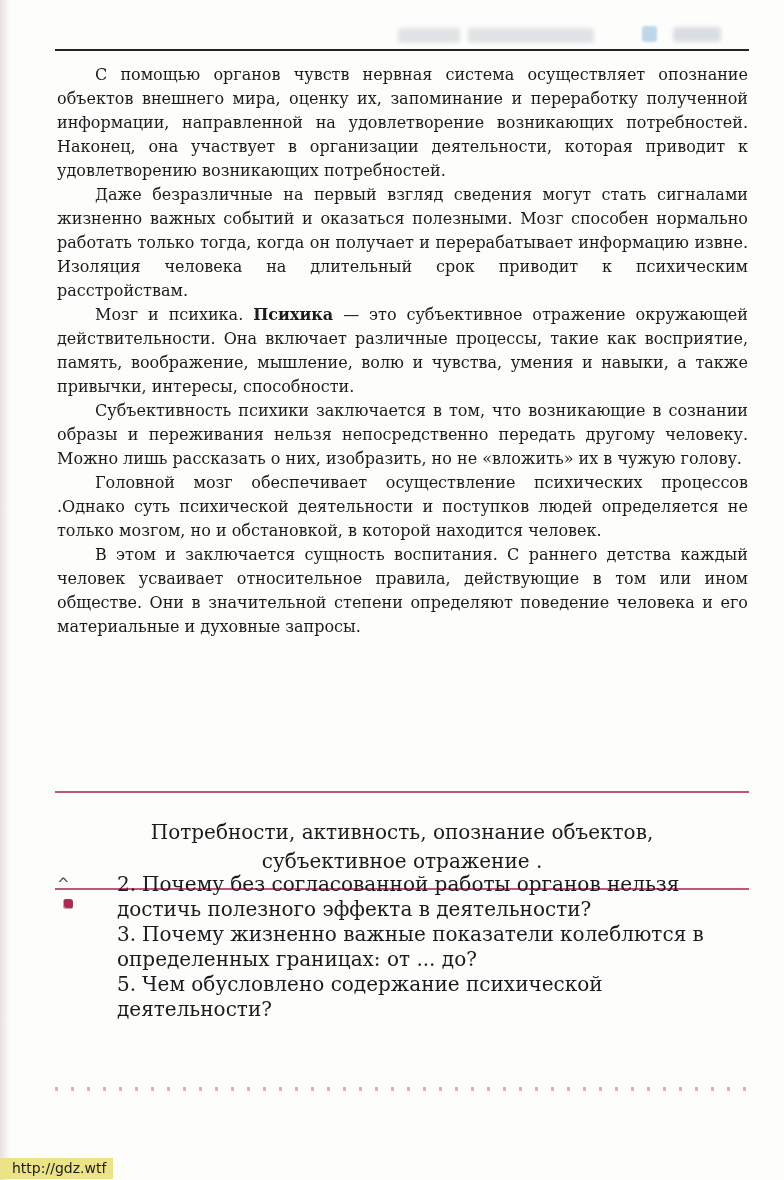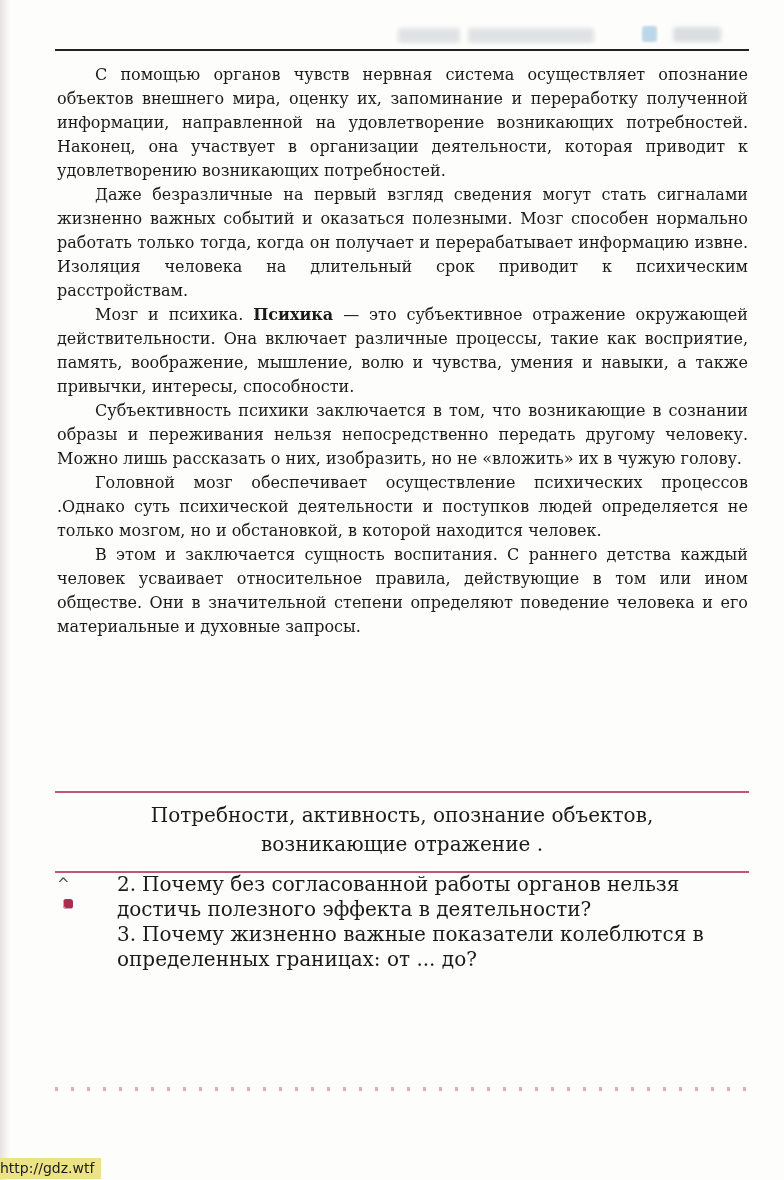--- a/index.html
+++ b/index.html
@@ -44,21 +44,21 @@
     font-size:16px;line-height:24px;
     text-align:justify;
   }
   .body-text p{margin:0;text-indent:38px;}
   .term{font-weight:bold;}
   
   .keywords{
     position:absolute;left:55px;top:791px;width:694px;
     border-top:2px solid var(--rule-red);
     border-bottom:2px solid var(--rule-red);
-    padding:8px 0 12px 0;
+    padding:25px 0 12px 0;
     text-align:center;
     font-size:20px;line-height:29px;
   }
   
   .questions{
     position:absolute;left:57px;top:872px;width:698px;
     font-size:20px;line-height:25px;
   }
   .q-marker-caret{
     position:absolute;left:0px;top:0px;
@@ -80,21 +80,21 @@
     position:absolute;left:55px;top:1087px;width:694px;height:4px;
     background:repeating-linear-gradient(to right,
       var(--dot-pink) 0 3px, transparent 3px 16px);
     opacity:.85;
   }
   .watermark{
     position:absolute;left:0;top:1158px;
     background:var(--wm-bg);
     font-family:"DejaVu Sans","Liberation Sans",sans-serif;
     font-size:14px;color:#1c1c1c;
-    padding:2px 7px 3px 0;
+    padding:2px 7px 3px 12px;
   }
 </style>
 </head>
 <body>
 
 <div class="page-edge"></div>
 
 <div>
   <div class="hdr-blob b1"></div>
   <div class="hdr-blob b2"></div>
@@ -108,25 +108,26 @@
   <p><span>С помощью органов чувств нервная система осуществляет опознание объектов внешнего мира, оценку их, запоминание и переработку полученной информации, направленной на удовлетворение возникающих потребностей. Наконец, она участвует в организации деятельности, которая приводит к удовлетворению возникающих потребностей.</span><span class="term"></span><span></span></p>
   <p><span>Даже безразличные на первый взгляд сведения могут стать сигналами жизненно важных событий и оказаться полезными. Мозг способен нормально работать только тогда, когда он получает и перерабатывает информацию извне. Изоляция человека на длительный срок приводит к психическим расстройствам.</span><span class="term"></span><span></span></p>
   <p><span>Мозг и психика. </span><span class="term">Психика</span><span> — это субъективное отражение окружающей действительности. Она включает различные процессы, такие как восприятие, память, воображение, мышление, волю и чувства, умения и навыки, а также привычки, интересы, способности.</span></p>
   <p><span>Субъективность психики заключается в том, что возникающие в сознании образы и переживания нельзя непосредственно передать другому человеку. Можно лишь рассказать о них, изобразить, но не «вложить» их в чужую голову.</span><span class="term"></span><span></span></p>
   <p><span>Головной мозг обеспечивает осуществление психических процессов .Однако суть психической деятельности и поступков людей определяется не только мозгом, но и обстановкой, в которой находится человек.</span><span class="term"></span><span></span></p>
   <p><span>В этом и заключается сущность воспитания. С раннего детства каждый человек усваивает относительное правила, действующие в том или ином обществе. Они в значительной степени определяют поведение человека и его материальные и духовные запросы.</span><span class="term"></span><span></span></p>
 </div>
 
 <div class="keywords">
   <div>Потребности, активность, опознание объектов,</div>
-  <div>возникающие отражение .</div>
+  <div>субъективное отражение .</div>
 </div>
 
 <div class="questions">
   <span class="q-marker-caret">^</span>
   <span class="q-marker-dot"></span>
   <div class="q-item"><span class="q-num">2.</span><span>Почему без согласованной работы органов нельзя достичь полезного эффекта в деятельности?</span></div>
   <div class="q-item"><span class="q-num">3.</span><span>Почему жизненно важные показатели колеблются в определенных границах: от ... до?</span></div>
+  <div class="q-item"><span class="q-num">5.</span><span>Чем обусловлено содержание психической деятельности?</span></div>
 </div>
 
 <div class="dotted-rule"></div>
 
 <div class="watermark">http://gdz.wtf</div>
 
 </body></html>

